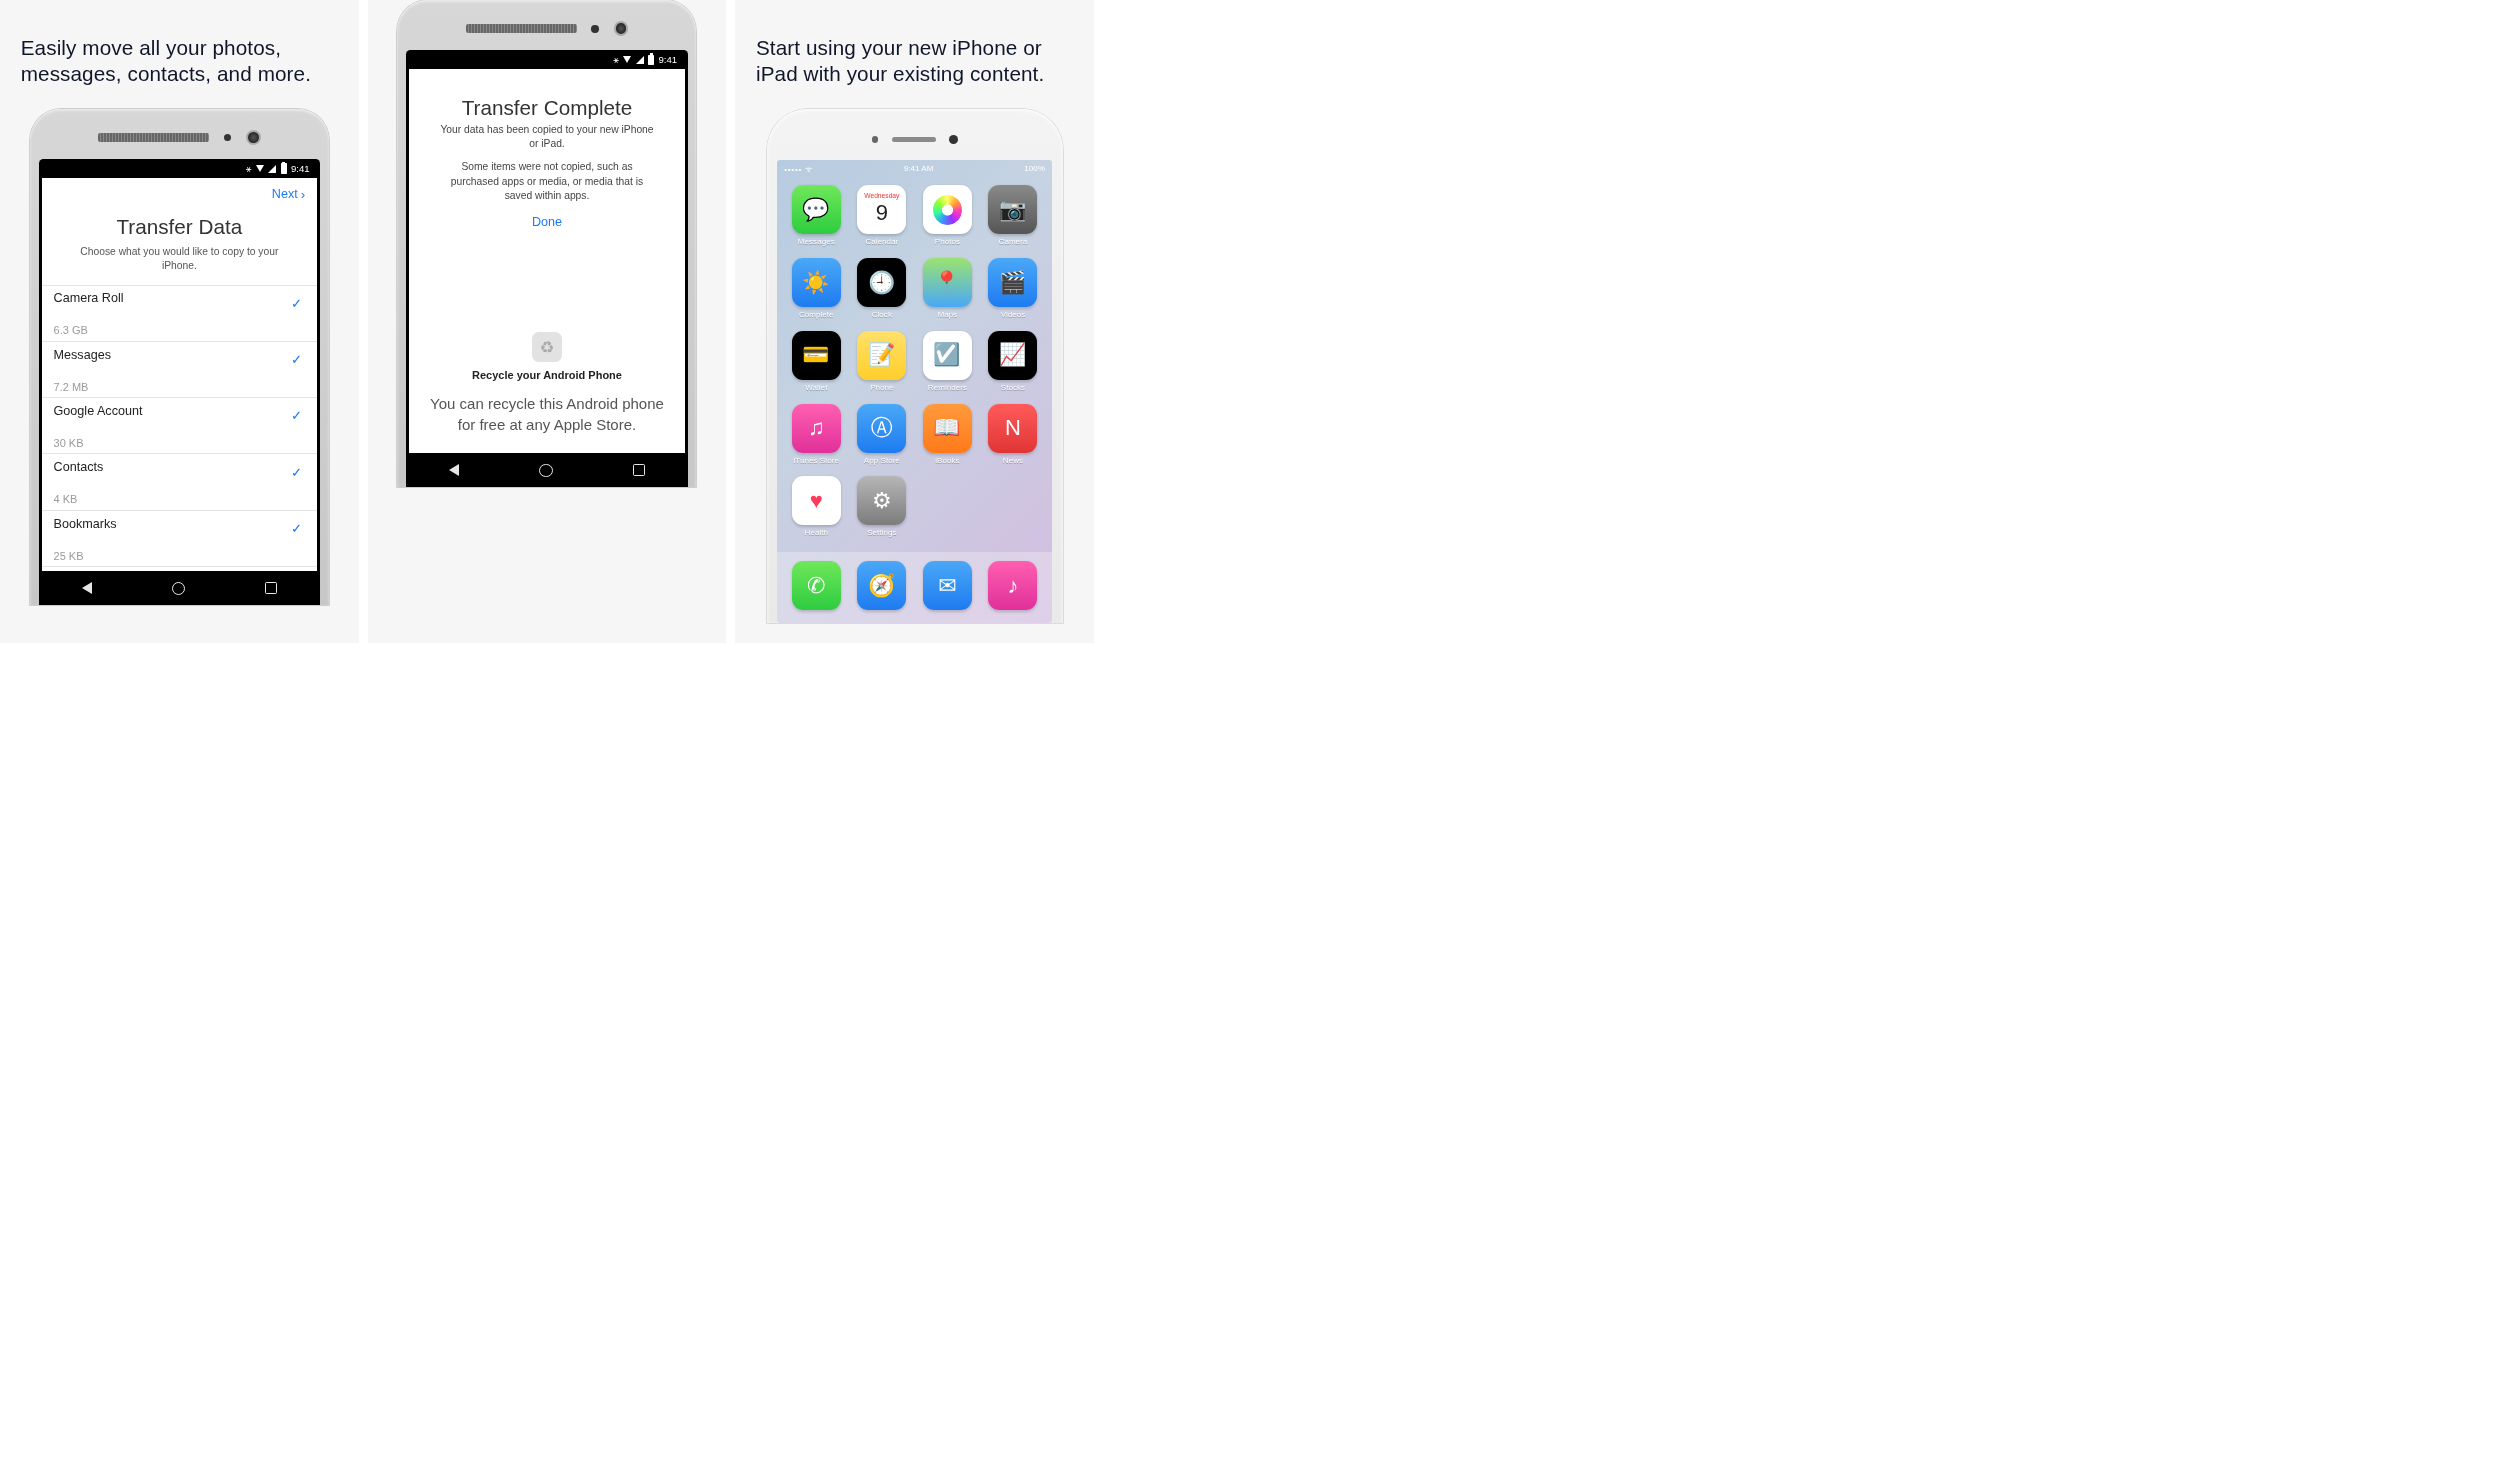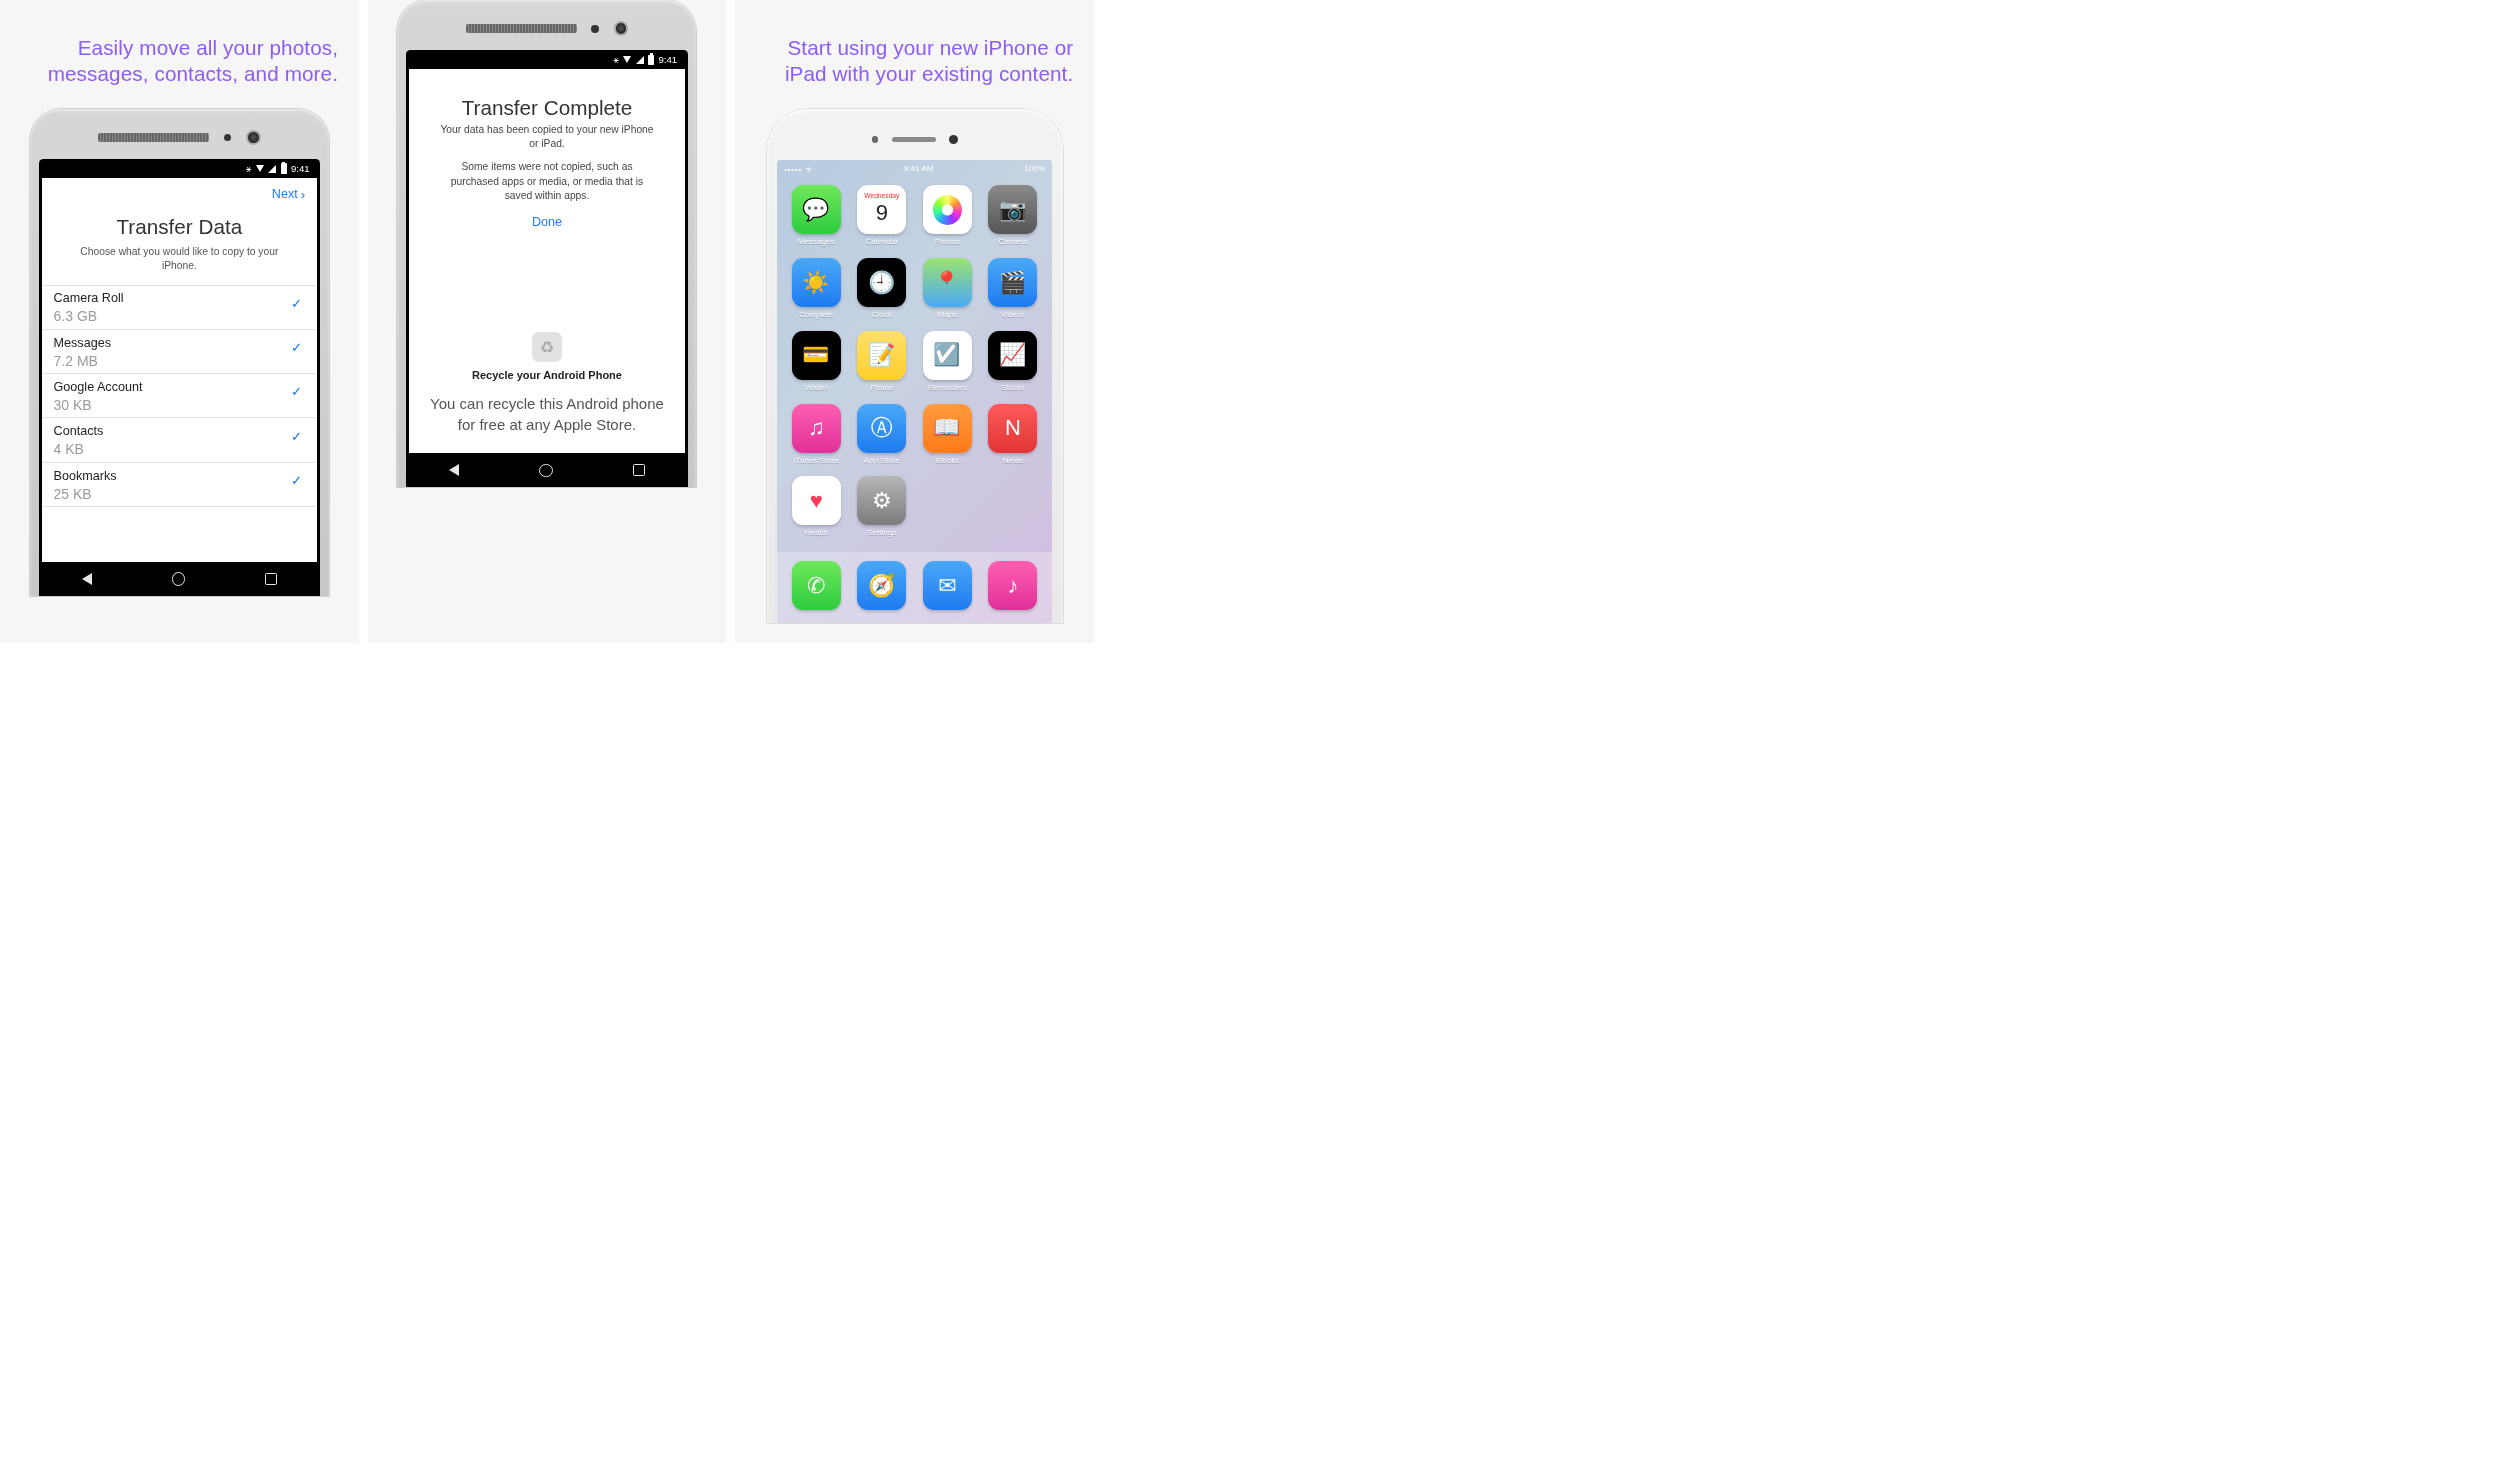--- a/index.html
+++ b/index.html
@@ -16,22 +16,22 @@
     flex: 1;
     background: #f6f6f6;
     display: flex;
     flex-direction: column;
     align-items: center;
     overflow: hidden;
   }
   .panel-headline {
     font-size: 20.7px;
     font-weight: 300;
-    color: #8b5cf6;
-    text-align: right;
+    color: #0f172a;
+    text-align: left;
     line-height: 1.25;
     padding: 35px 20.7px 22px;
     letter-spacing: 0.1px;
   }
   
   .android-frame {
     width: 299px;
     background: linear-gradient(#d7d7d7,#c7c7c7);
     border-radius: 31px 31px 0 0;
     padding: 7.4px 8.9px 0;
@@ -64,21 +64,21 @@
     background:#fff; min-height: 384px; padding: 0 0 4.4px; font-family: "Helvetica Neue", Arial, sans-serif;
   }
   .nav-row { height:32.5px;display:flex;justify-content:flex-end;align-items:center;padding:0 11.8px;}
   .next-link { color:#1e7bf0; font-size:12.6px; display:flex; align-items:center; gap:3px;}
   .next-link .chev { font-size:13.3px; }
   .screen-title { text-align:center; font-size:20.7px; font-weight:300; color:#333; margin-top:4.4px;}
   .screen-sub { text-align:center; font-size:10.3px; color:#555; padding:5.9px 31px 11.8px; line-height:1.35;}
   .list { border-top:0.7px solid #e3e3e3; }
   .row { border-bottom:0.7px solid #e3e3e3; padding:5.9px 11.8px 4.4px; position:relative;}
   .row-label { font-size:12.6px; color:#222;}
-  .row-sub  { font-size:14px; color:#9a9a9a; margin-top:3px;}
+  .row-sub  { font-size:11px; color:#9a9a9a; margin-top:19px;}
   .check { position:absolute; right:14.8px; top:10.3px; color:#1e7bf0; font-size:13.3px;}
   .navbar {
     height:34px; display:flex; justify-content:space-around; align-items:center; color:#fff;
   }
   .navbar span{opacity:.9}
   .tri-back{width:0;height:0;border-top:6.7px solid transparent;border-bottom:6.7px solid transparent;border-right:10.3px solid #fff;}
   .circ{width:13.3px;height:13.3px;border:1.5px solid #fff;border-radius:50%;}
   .sq{width:11.8px;height:11.8px;border:1.5px solid #fff;border-radius:1.5px;}
   
   .sub2 { text-align:center;font-size:10.3px;color:#444;padding:3px 26.6px 5.9px;line-height:1.4;}

